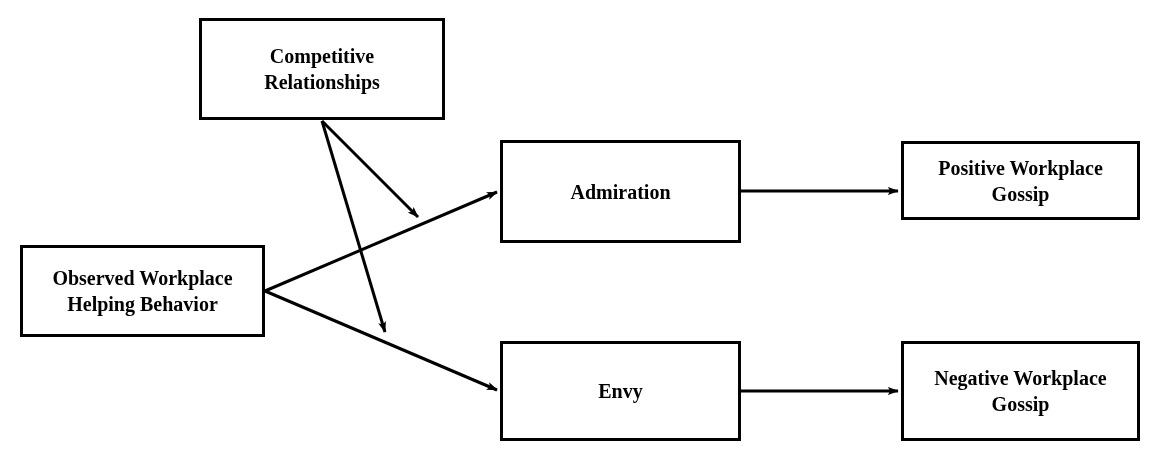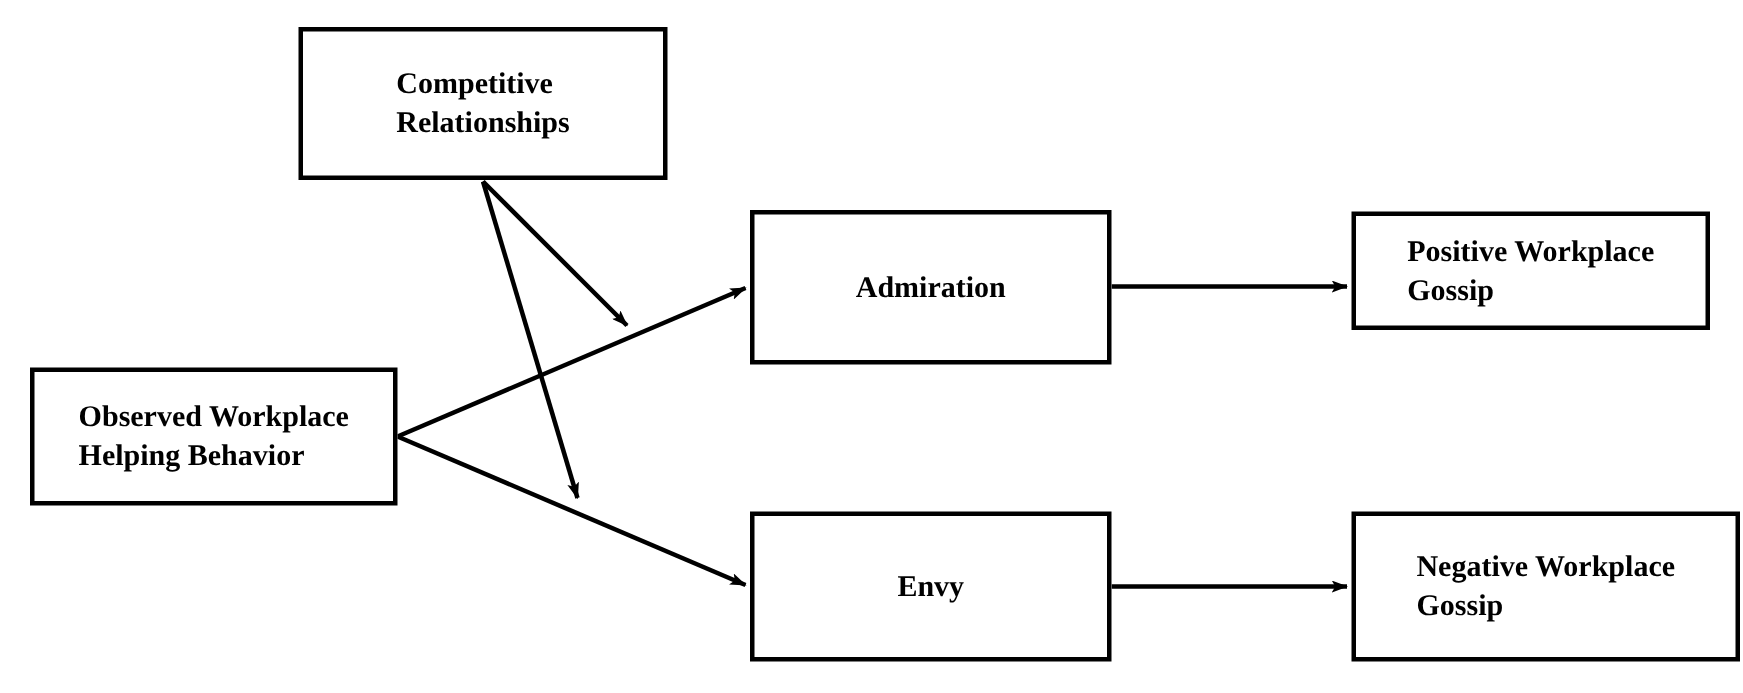--- a/index.html
+++ b/index.html
@@ -27,21 +27,21 @@
     pointer-events: none;
   }
   .node-box {
     position: absolute;
     box-sizing: border-box;
     background: #ffffff;
     border: 3px solid #000000;
     display: flex;
     align-items: center;
     justify-content: center;
-    text-align: left;
+    text-align: center;
     z-index: 2;
   }
   .node-label {
     font-family: "Liberation Serif", "DejaVu Serif", serif;
     font-weight: bold;
     font-size: 20px;
     line-height: 1.30;
     color: #000000;
     white-space: pre-line;
     padding: 0 6px;
@@ -88,18 +88,18 @@
 
   <div class="node-box" style="left:500px; top:341px; width:241px; height:100px;">
     <span class="node-label">Envy</span>
   </div>
 
   <div class="node-box" style="left:901px; top:141px; width:239px; height:79px;">
     <span class="node-label">Positive Workplace
 Gossip</span>
   </div>
 
-  <div class="node-box" style="left:901px; top:341px; width:259px; height:100px;">
+  <div class="node-box" style="left:901px; top:341px; width:239px; height:100px;">
     <span class="node-label">Negative Workplace
 Gossip</span>
   </div>
 
 </div>
 
 </body></html>

